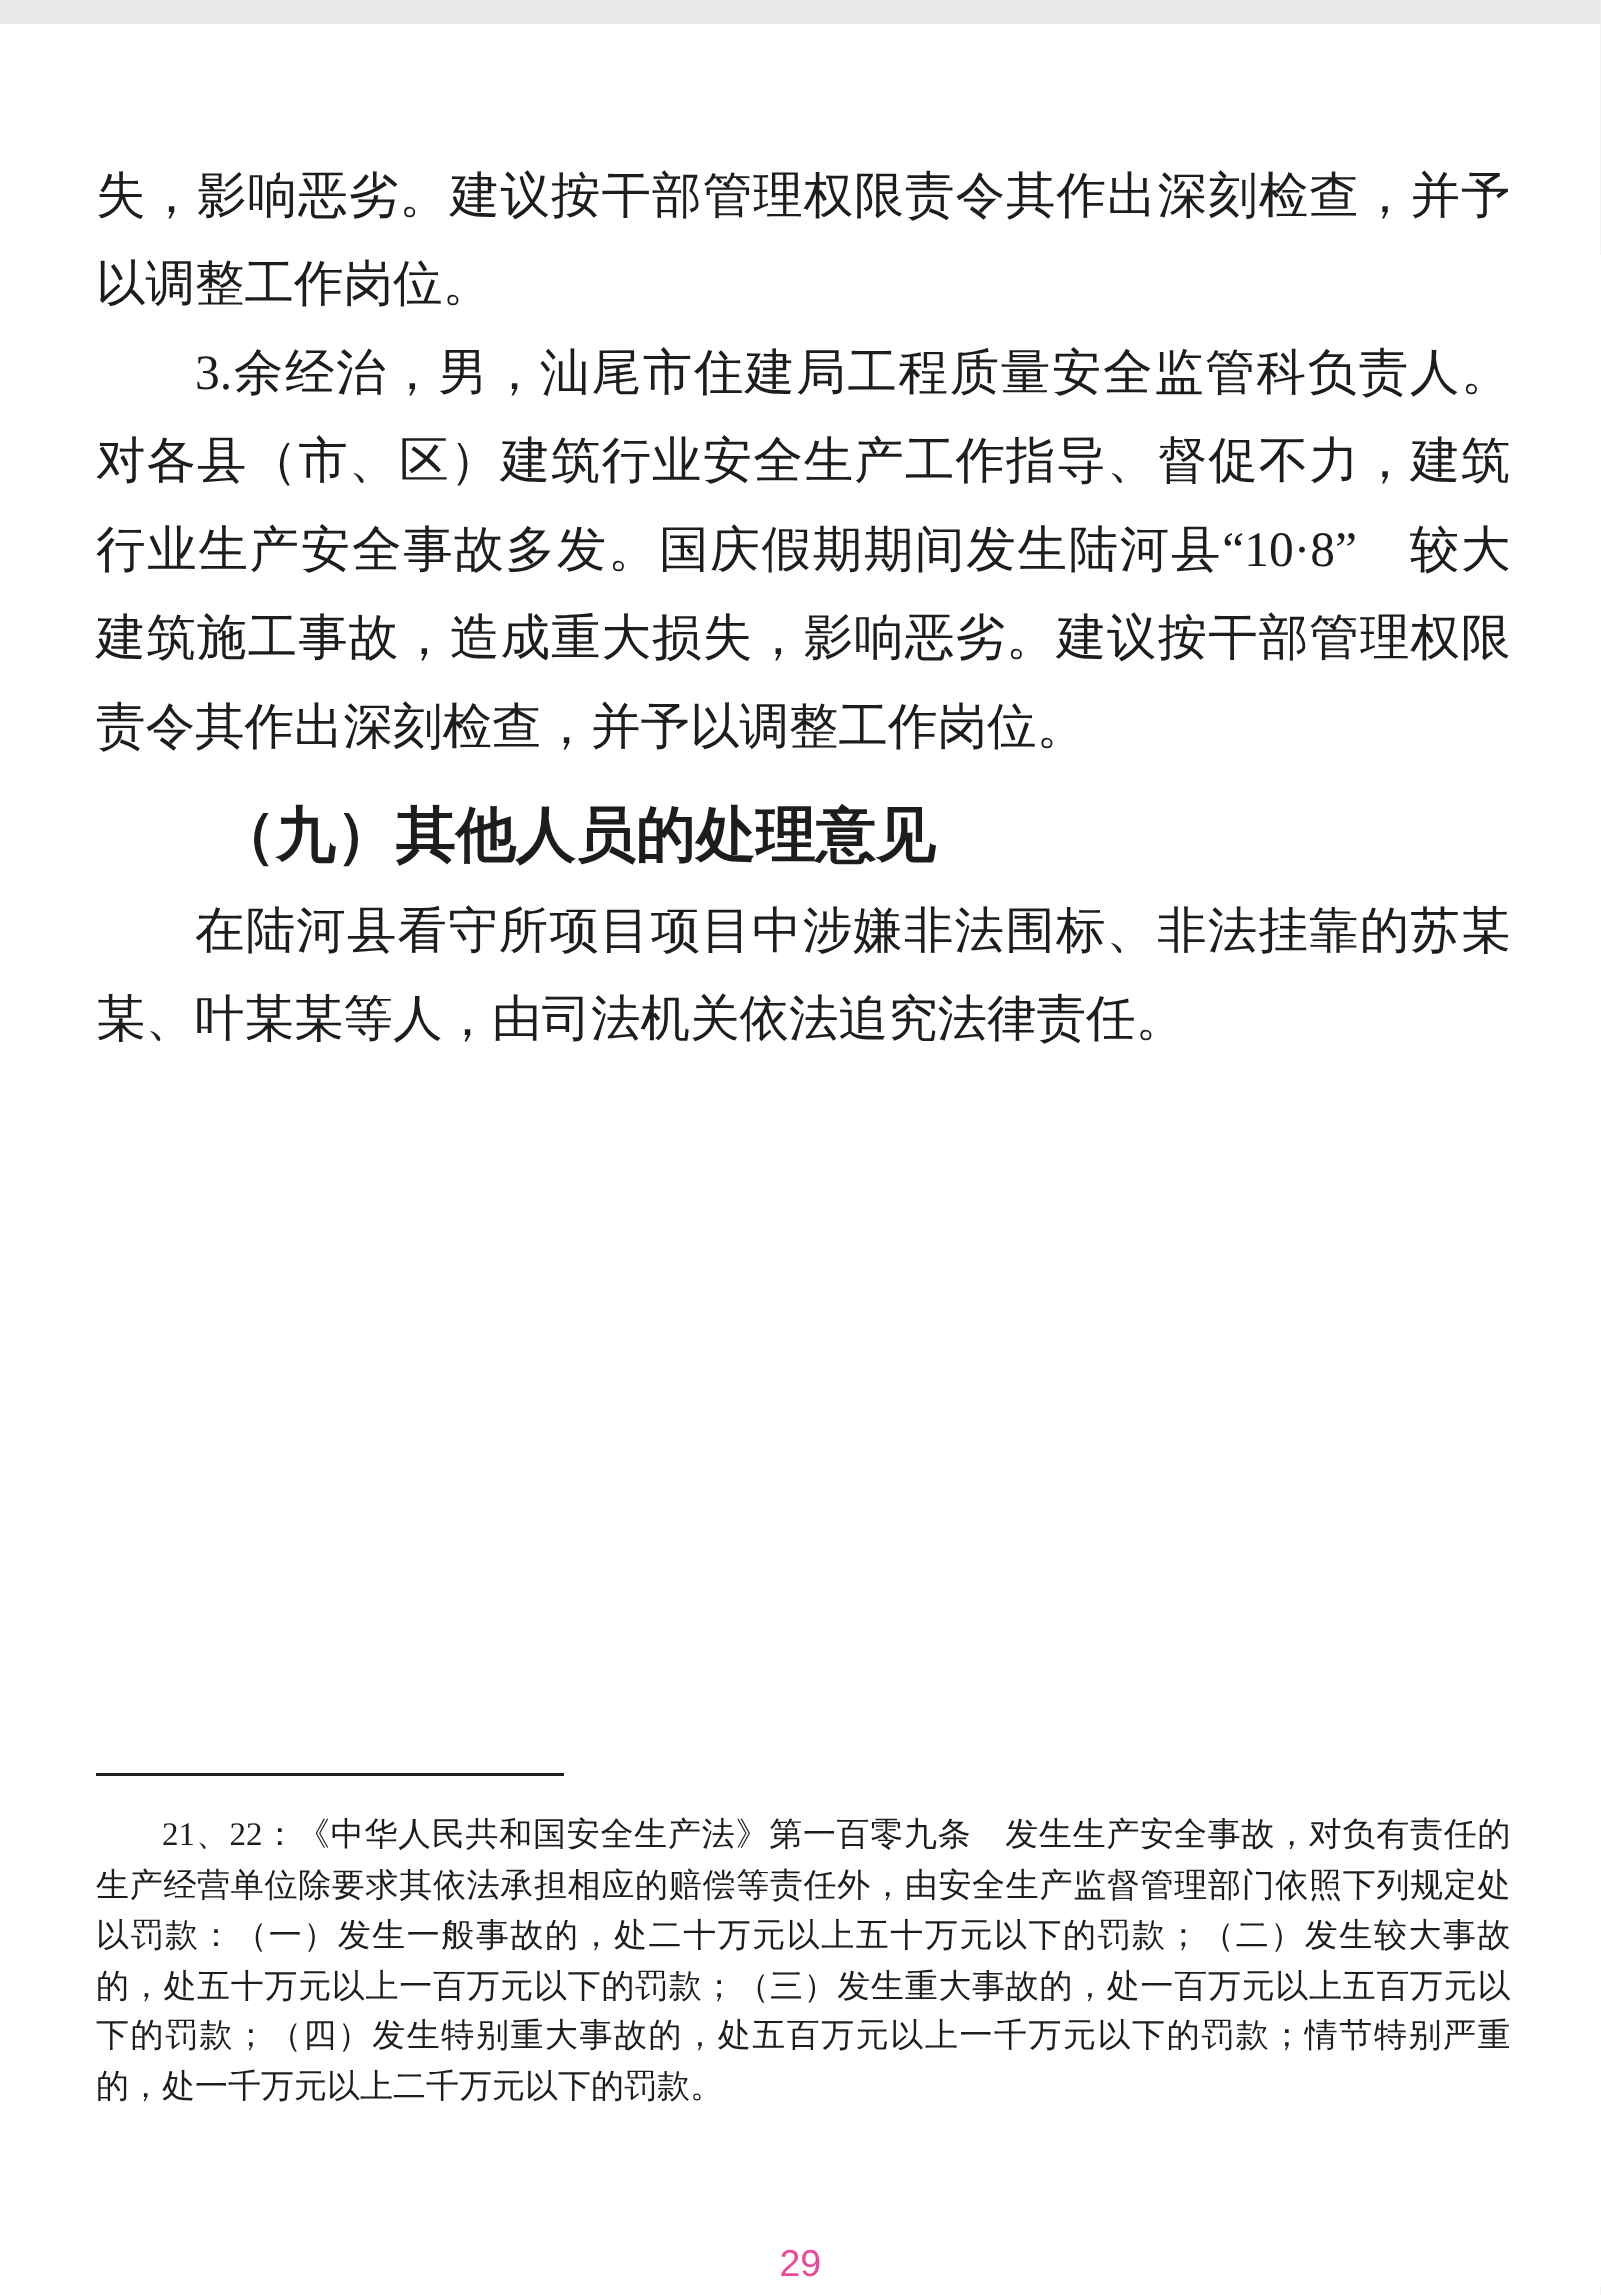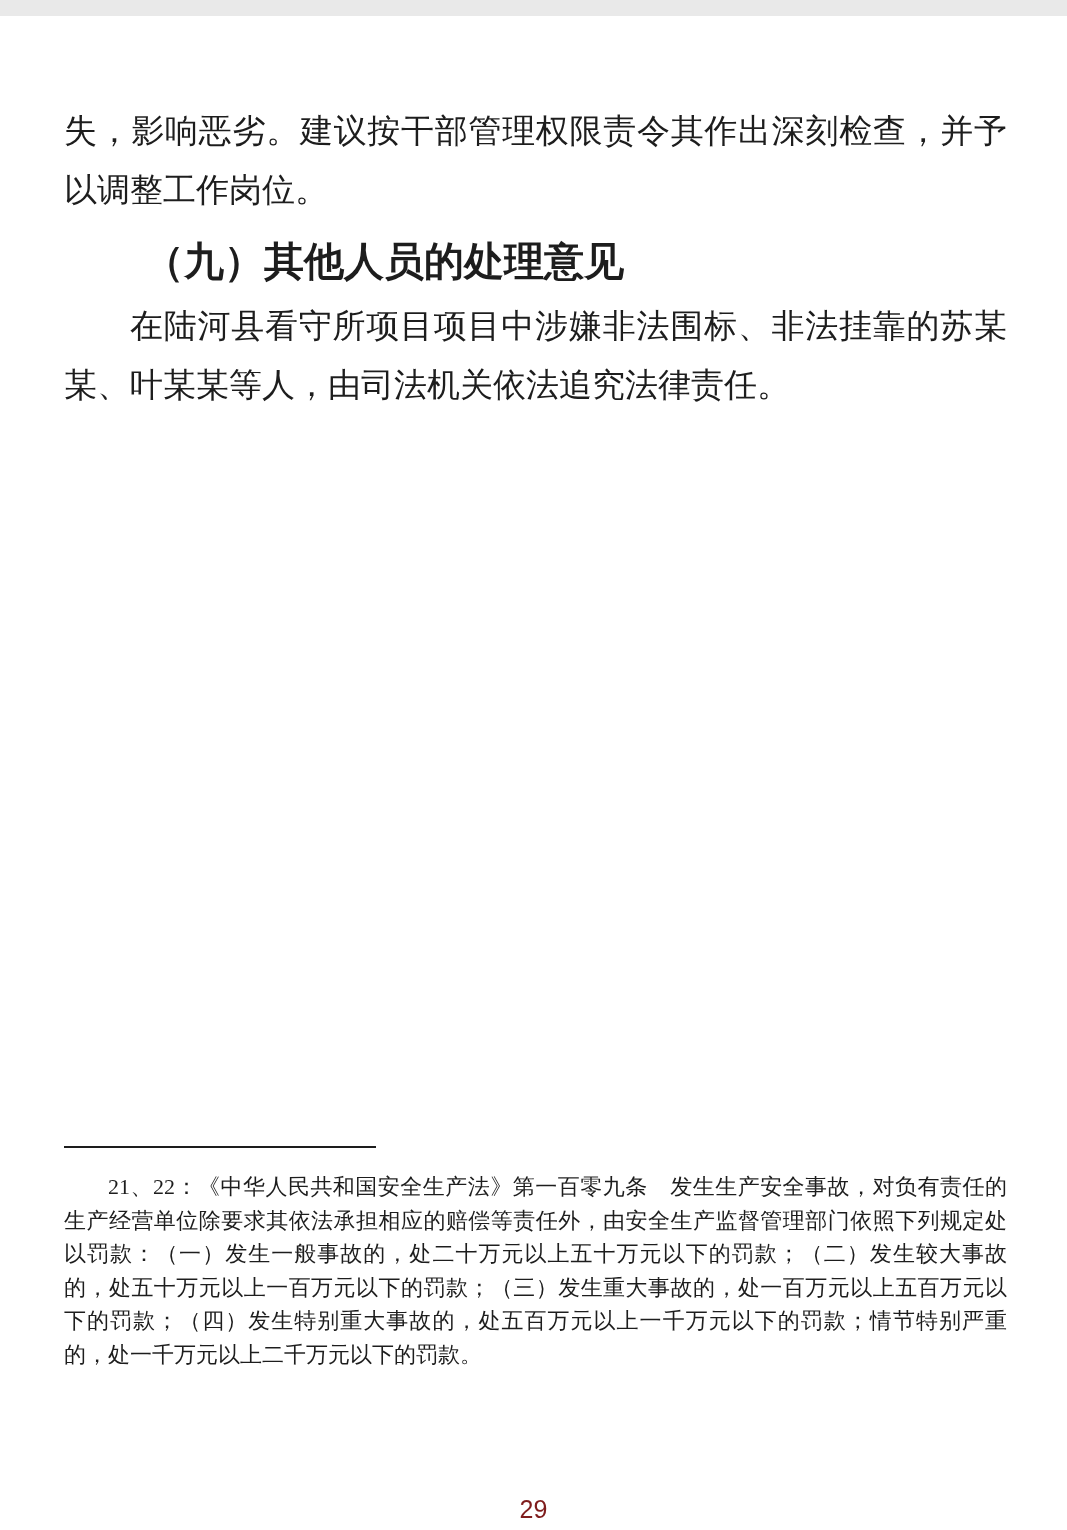--- a/index.html
+++ b/index.html
@@ -41,21 +41,21 @@
   }
   .fn-ref {
     font-size: 0.55em;
     vertical-align: super;
     line-height: 0;
   }
   .footnotes {
     position: absolute;
     left: 64px;
     right: 60px;
-    top: 1130px;
+    top: 1166px;
     font-size: 22px;
     line-height: 33.5px;
     text-align: justify;
   }
   .fn-separator {
     width: 312px;
     height: 0;
     border-top: 2px solid #1d1d1d;
     margin: 0 0 22px 0;
   }
@@ -64,31 +64,32 @@
     text-indent: 2em;
   }
   .page-number {
     position: absolute;
     left: 0;
     right: 0;
     bottom: 22px;
     text-align: center;
     font-family: "Liberation Sans", "DejaVu Sans", sans-serif;
     font-size: 25px;
-    color: #7f1d1d;
+    color: #ec4899;
   }
 </style>
 </head>
 <body>
 
 <div class="page">
 
   <main class="body-text">
     <p>失，影响恶劣。建议按干部管理权限责令其作出深刻检查，并予以调整工作岗位。</p>
 
+    <p class="indent">3.余经治，男，汕尾市住建局工程质量安全监管科负责人。对各县（市、区）建筑行业安全生产工作指导、督促不力，建筑行业生产安全事故多发。国庆假期期间发生陆河县“10·8”　较大建筑施工事故，造成重大损失，影响恶劣。建议按干部管理权限责令其作出深刻检查，并予以调整工作岗位。</p>
 
     <h2 class="section-heading">（九）其他人员的处理意见</h2>
 
     <p class="indent">在陆河县看守所项目项目中涉嫌非法围标、非法挂靠的苏某某、叶某某等人，由司法机关依法追究法律责任。</p>
 
 
   </main>
 
   <footer class="footnotes">
     <div class="fn-separator"></div>

